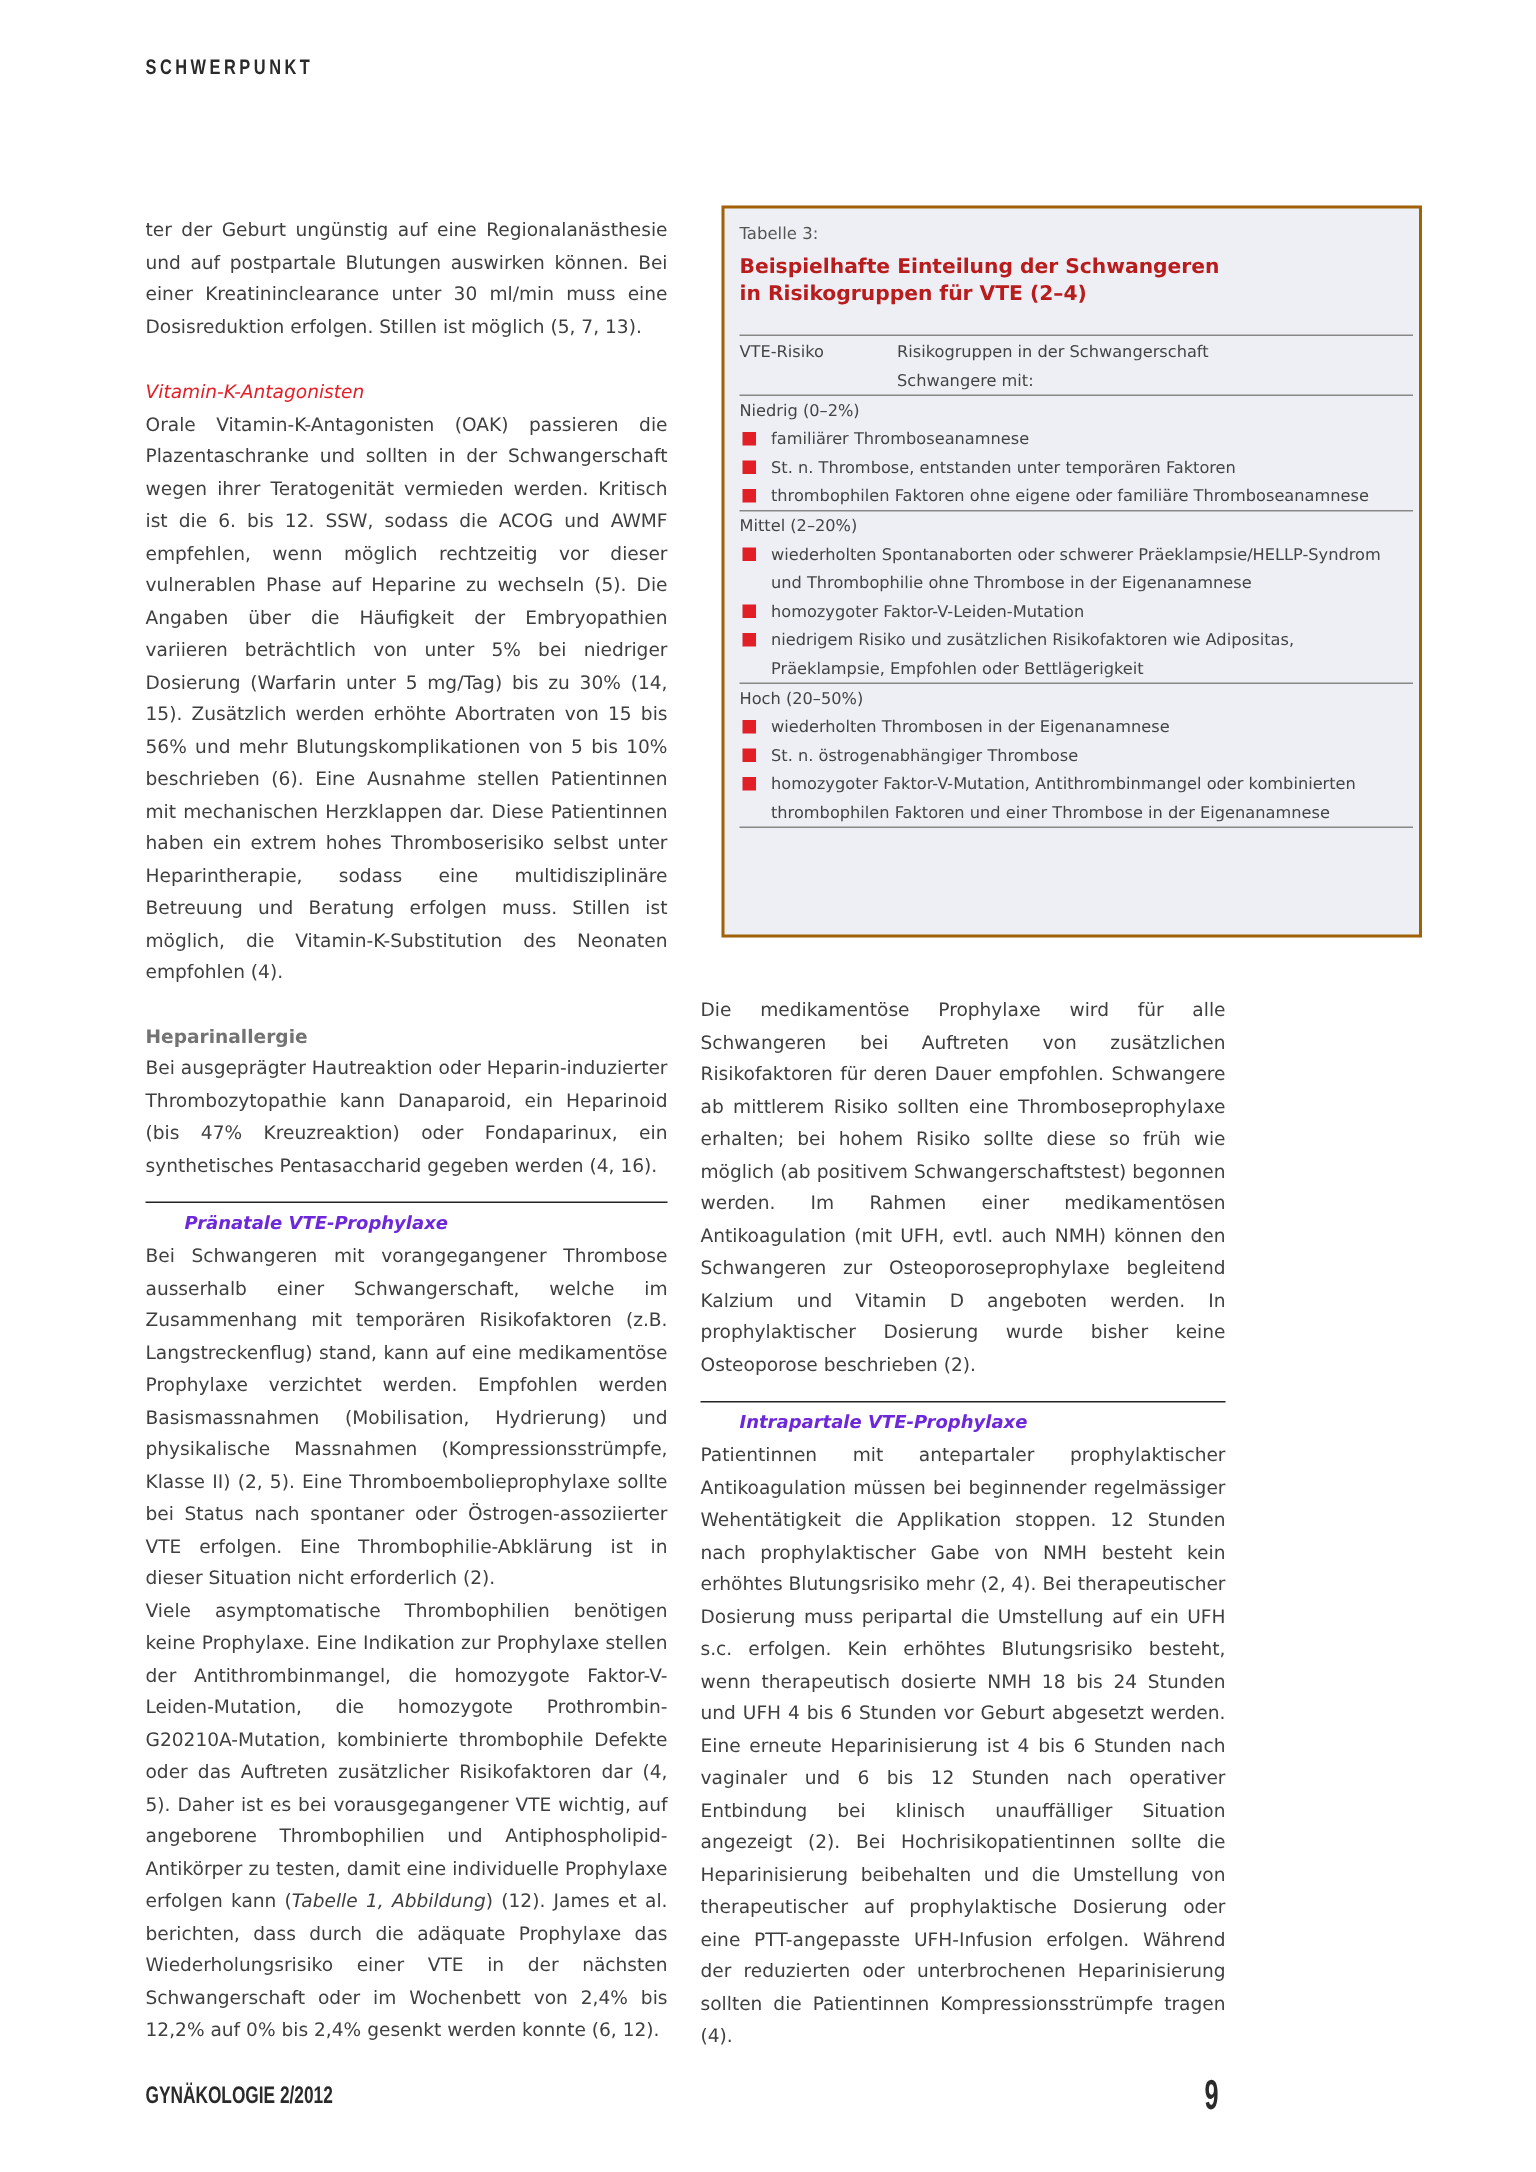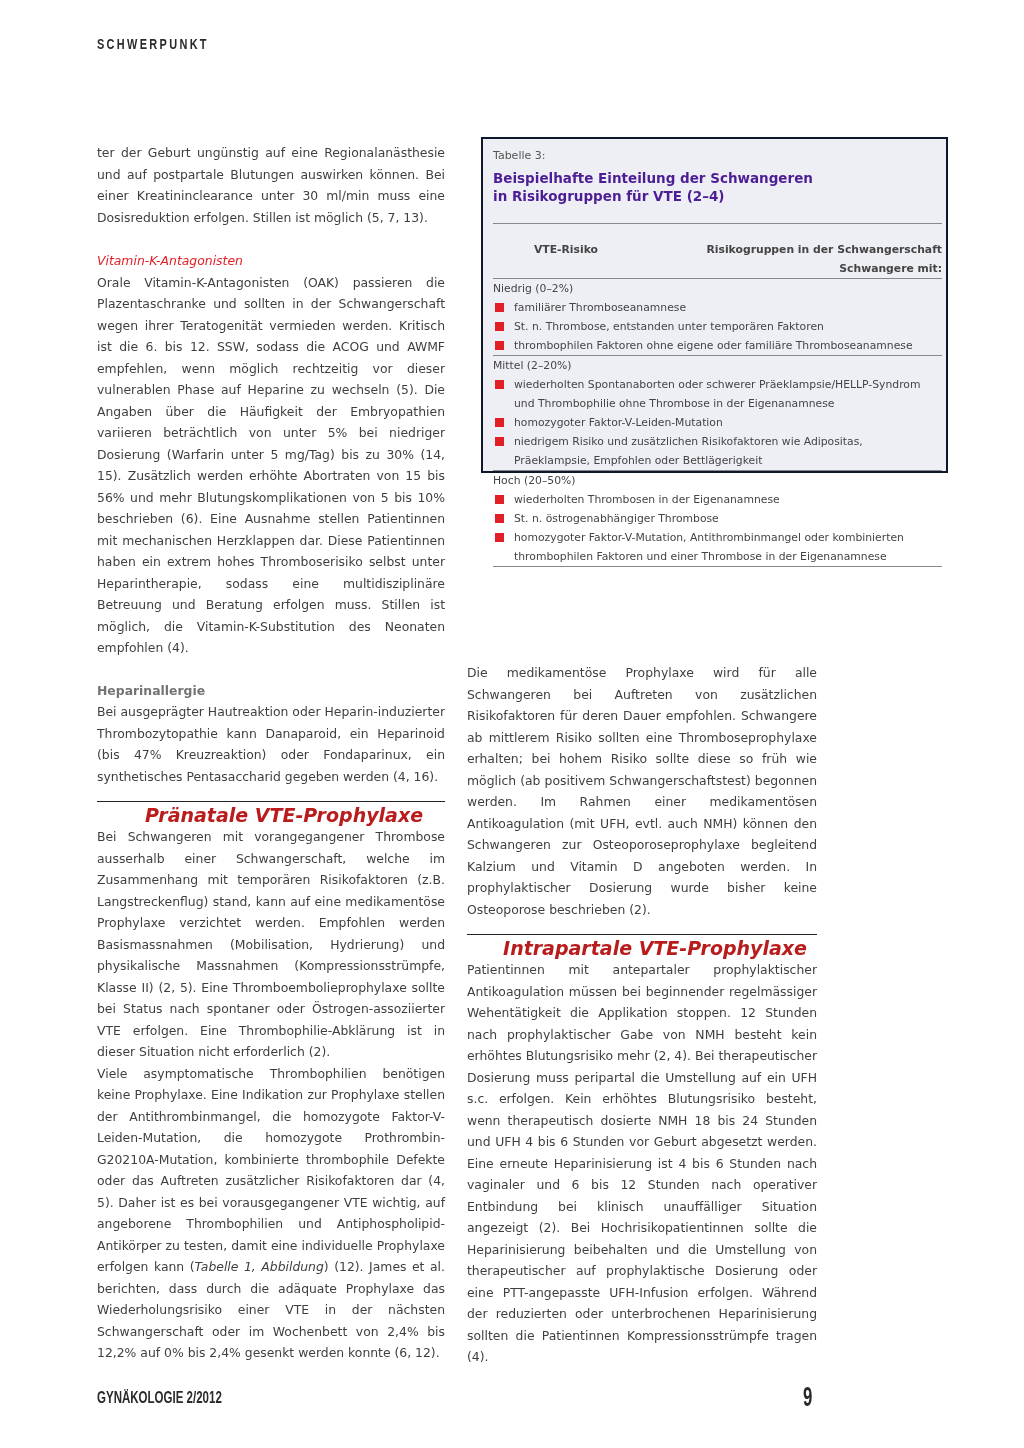--- a/index.html
+++ b/index.html
@@ -5,26 +5,26 @@
   html, body { margin: 0; padding: 0; background: #ffffff; }
   body { width: 1024px; height: 1448px; position: relative; overflow: hidden; color: #3a3a3a; }
   .header-title { position: absolute; left: 97px; top: 36px; font-family: "Liberation Sans", sans-serif; font-size: 14px; letter-spacing: 3px; color: #2a2a2a; font-weight: bold; transform: scaleX(0.78); transform-origin: left; }
   .col { position: absolute; font-family: "DejaVu Sans", sans-serif; font-size: 12.4px; line-height: 21.5px; color: #3f3f3f; margin-top: 36px; }
   .col-left { left: 97px; top: 106px; width: 348px; }
   .col-right { left: 467px; top: 626px; width: 350px; }
   p { margin: 0; text-align: justify; }
   .sub-red { color: #e21e26; font-weight: normal; font-style: italic; margin-top: 22px; }
   .sub-bold { color: #737373; font-weight: bold; margin-top: 21px; }
   .section-rule { border-top: 1.5px solid #222; margin-top: 14px; }
-  .section-title { font-family: "DejaVu Sans", sans-serif; font-weight: bold; font-style: italic; font-size: 19px; color: #b91c1c; padding-left: 26px; line-height: 22px; margin-top: 2px; text-align: center; }
-  .table-box { position: absolute; left: 481px; top: 137px; width: 467px; height: 336px; border: 2px solid #0f172a; box-sizing: border-box; background: #eeeff5; font-family: "DejaVu Sans", sans-serif; }
+  .section-title { font-family: "DejaVu Sans", sans-serif; font-weight: bold; font-style: italic; font-size: 12px; color: #6d28d9; padding-left: 26px; line-height: 22px; margin-top: 2px; }
+  .table-box { position: absolute; left: 481px; top: 137px; width: 467px; height: 488px; border: 2px solid #a16207; box-sizing: border-box; background: #eeeff5; font-family: "DejaVu Sans", sans-serif; }
   .t-label { position: absolute; left: 10px; top: 10px; font-size: 11px; color: #555; }
-  .t-title { position: absolute; left: 10px; top: 30px; font-size: 13.5px; font-weight: bold; color: #4c1d95; line-height: 18px; }
+  .t-title { position: absolute; left: 10px; top: 30px; font-size: 13.5px; font-weight: bold; color: #b91c1c; line-height: 18px; }
   .t-grid { position: absolute; left: 10px; top: 84px; width: 449px; font-size: 10.8px; line-height: 19px; color: #444; }
-  .t-head { border-top: 1.5px solid #888; border-bottom: 1.5px solid #888; display: flex; font-weight: bold; padding-top: 16px; text-align: right; }
+  .t-head { border-top: 1.5px solid #888; border-bottom: 1.5px solid #888; display: flex; font-weight: normal; padding-top: 1px; }
   .t-row { display: flex; border-bottom: 1.5px solid #888; flex-direction: column; }
   .c1 { width: 105px; flex: none; }
   .c2 { flex: 1; }
   .bul { display: flex; }
   .sq { width: 9px; height: 9px; background: #e21e26; flex: none; margin: 5px 10px 0 2px; }
   .footer-left { position: absolute; left: 97px; top: 1389px; font-family: "Liberation Sans", sans-serif; font-size: 16px; font-weight: bold; color: #2a2a2a; transform: scaleX(0.72); transform-origin: left; }
   .footer-page { position: absolute; left: 803px; top: 1381px; font-family: "Liberation Sans", sans-serif; font-size: 28px; font-weight: bold; color: #2a2a2a; transform: scaleX(0.6); transform-origin: left; }
   i { font-style: italic; }
 </style>
 </head>

